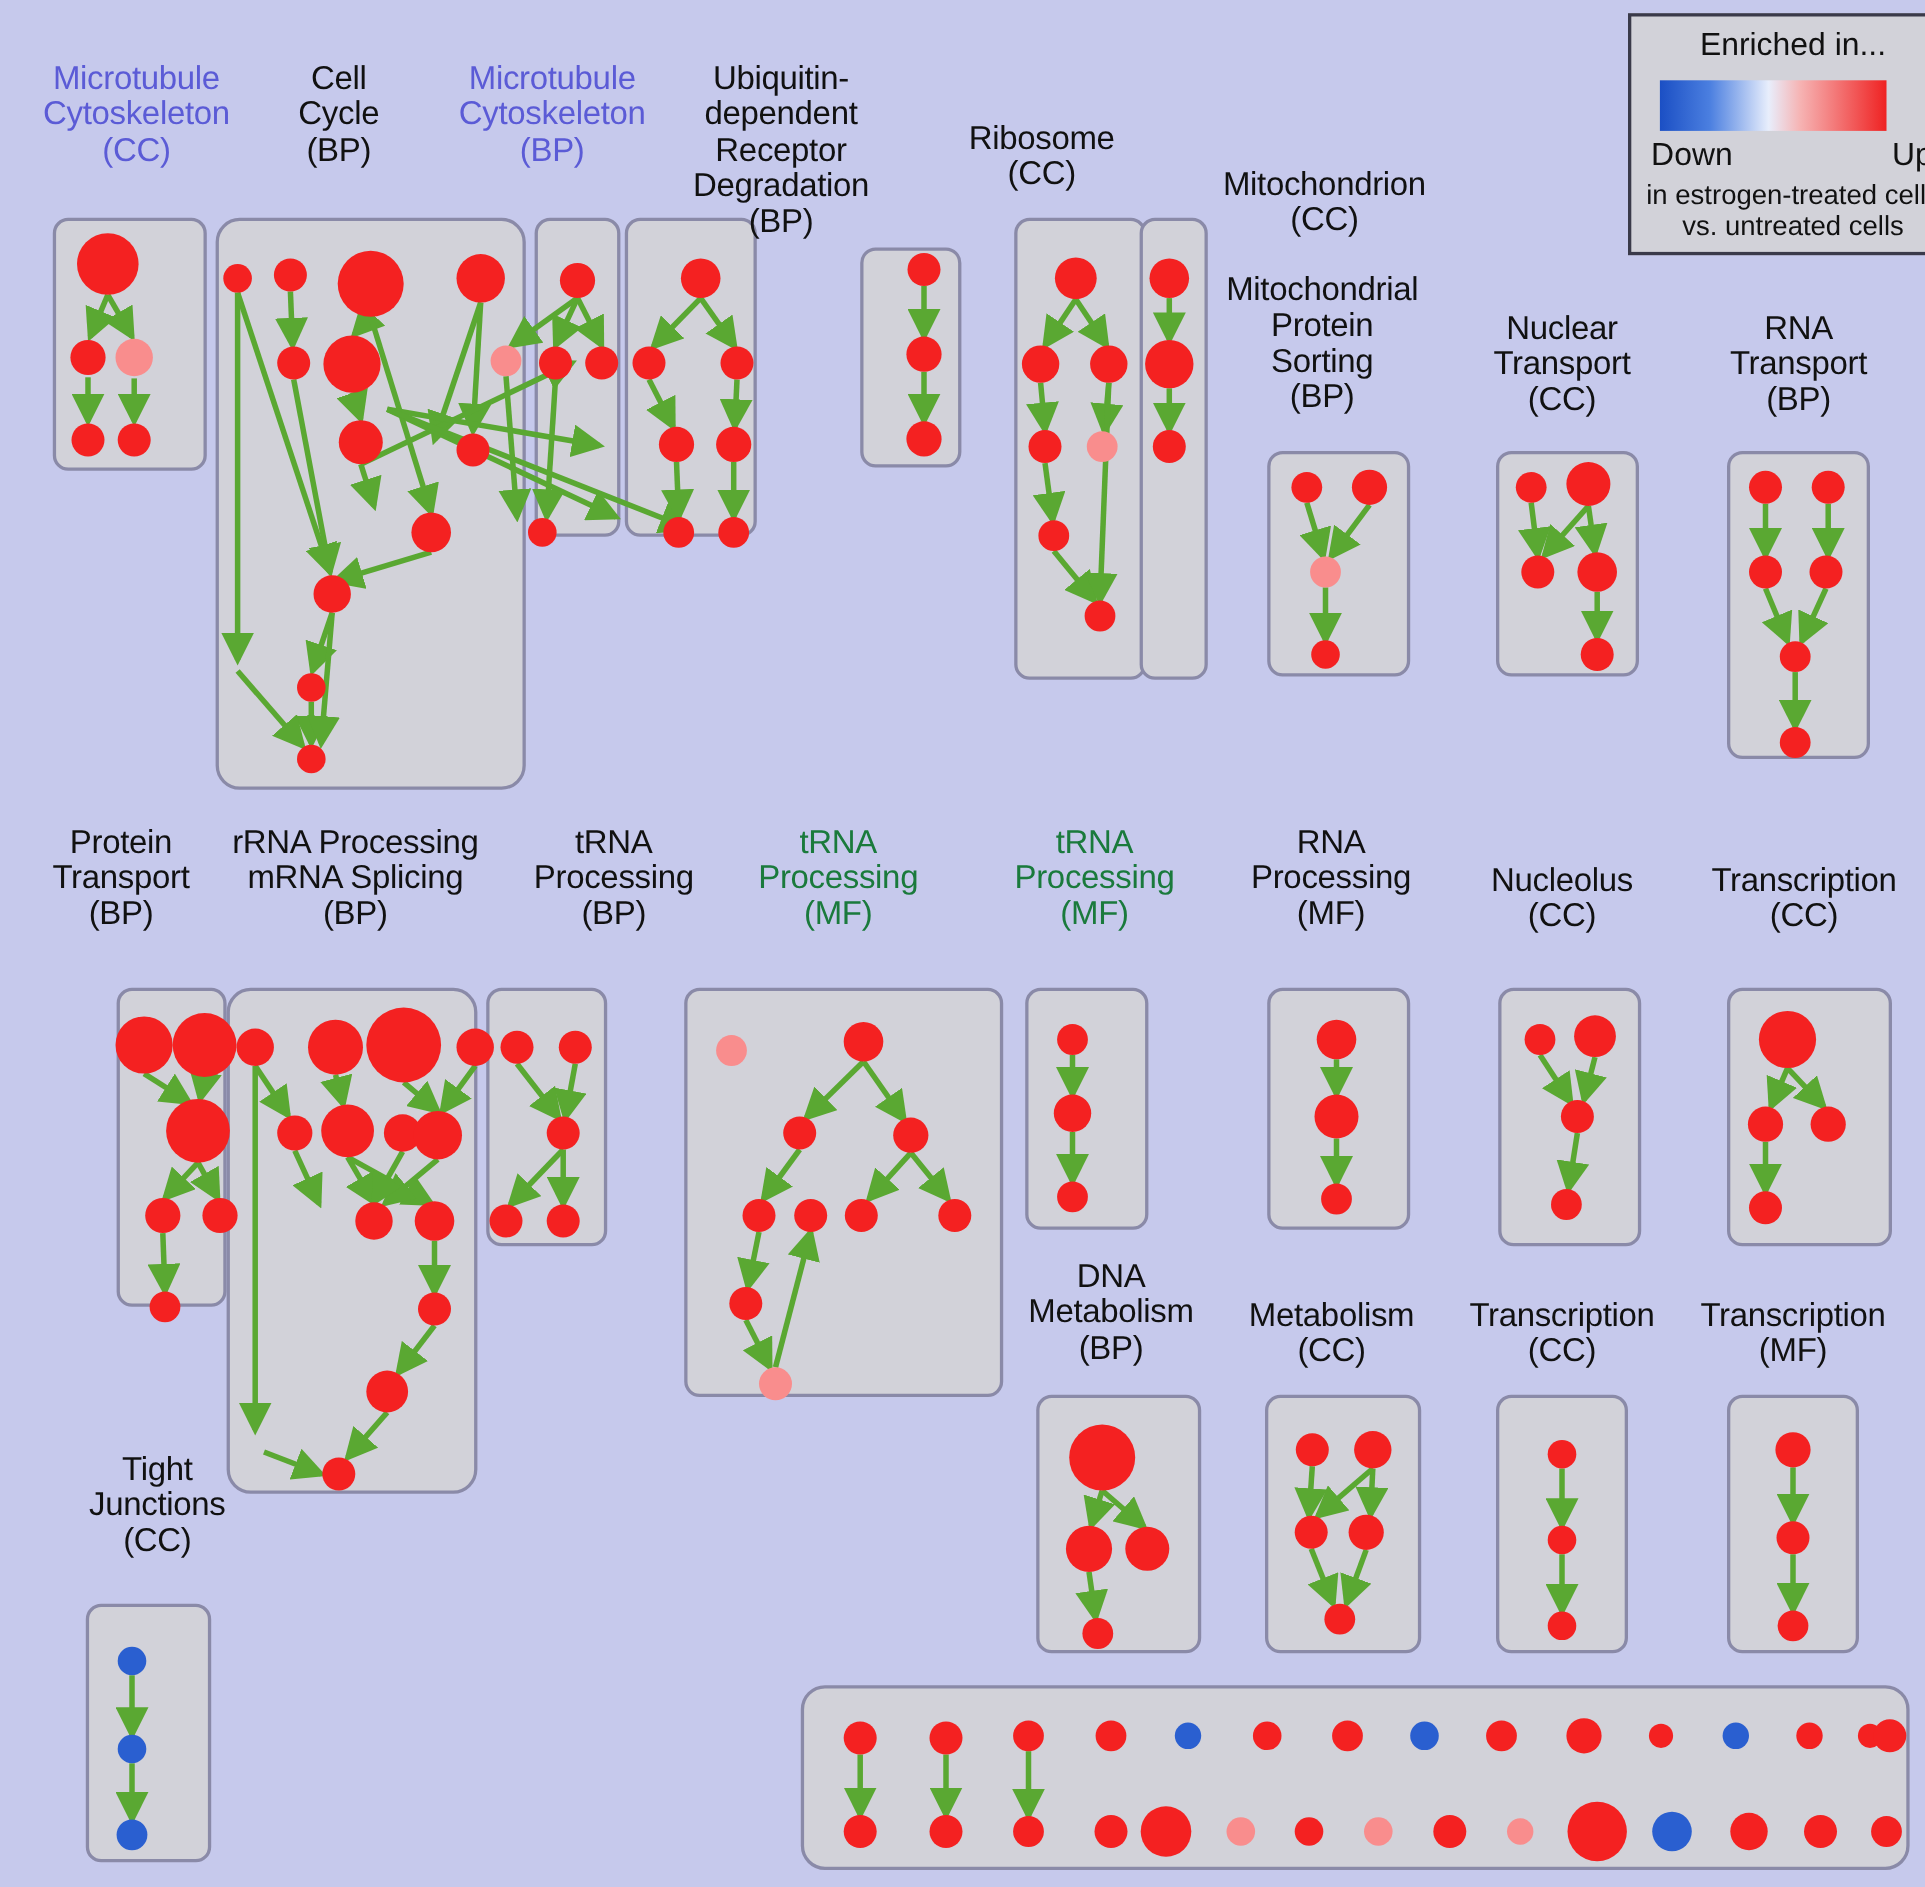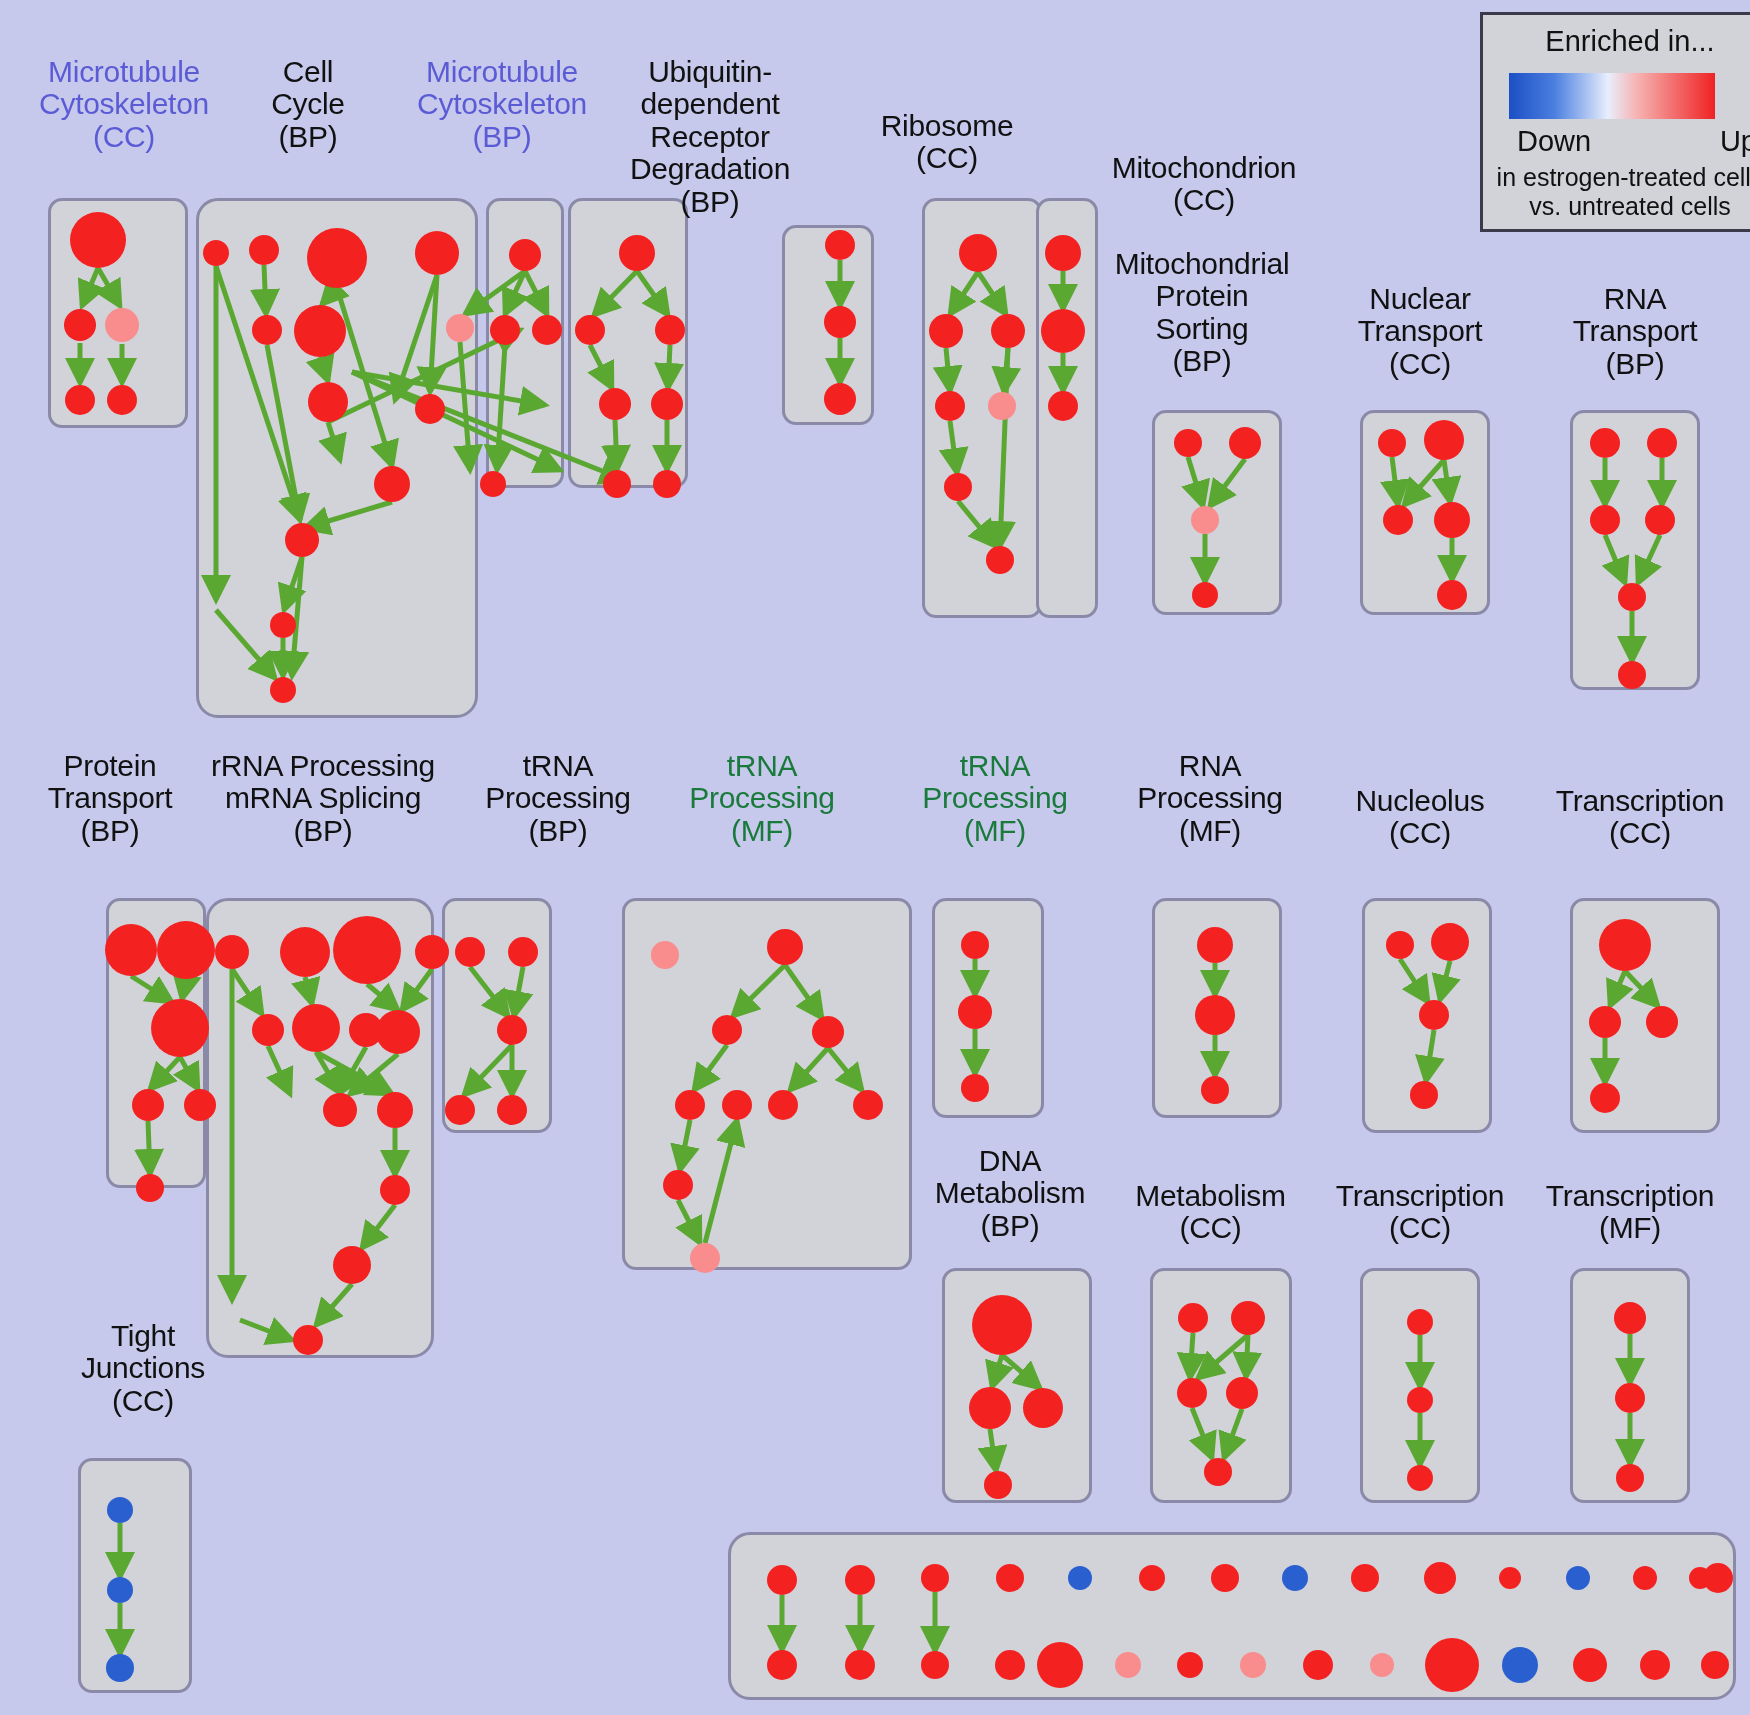--- a/index.html
+++ b/index.html
@@ -64,21 +64,21 @@
     box-sizing:border-box;
   }
   .legend-title{
     position:absolute;left:0;top:10px;width:100%;
     text-align:center;font-size:29px;color:#111;
   }
   .legend-bar{
     position:absolute;left:26px;top:58px;width:206px;height:46px;
     background:linear-gradient(to right,#1b4fc4 0%,#4b7fe0 22%,#e8eefc 48%,#f6b3b3 62%,#ef2222 100%);
   }
-  .legend-down{position:absolute;left:18px;top:110px;font-size:29px;color:#111;margin-left:16px;}
+  .legend-down{position:absolute;left:18px;top:110px;font-size:29px;color:#111;}
   .legend-up{position:absolute;right:20px;top:110px;font-size:29px;color:#111;}
   .legend-sub{
     position:absolute;left:0;top:148px;width:100%;
     text-align:center;font-size:25px;line-height:1.15;color:#111;white-space:pre-line;
   }
 </style>
 </head>
 <body>
 
 <div class="canvas">

